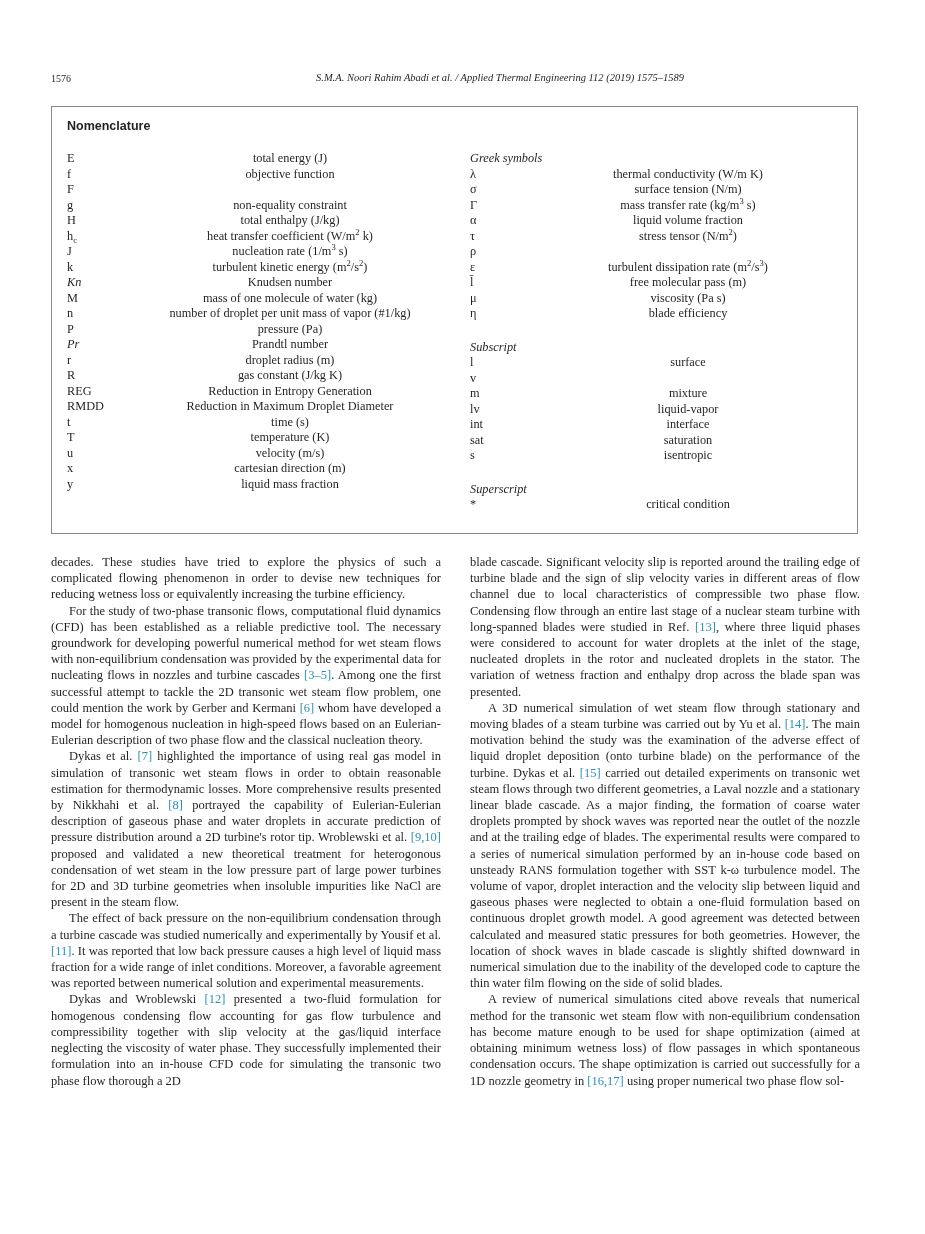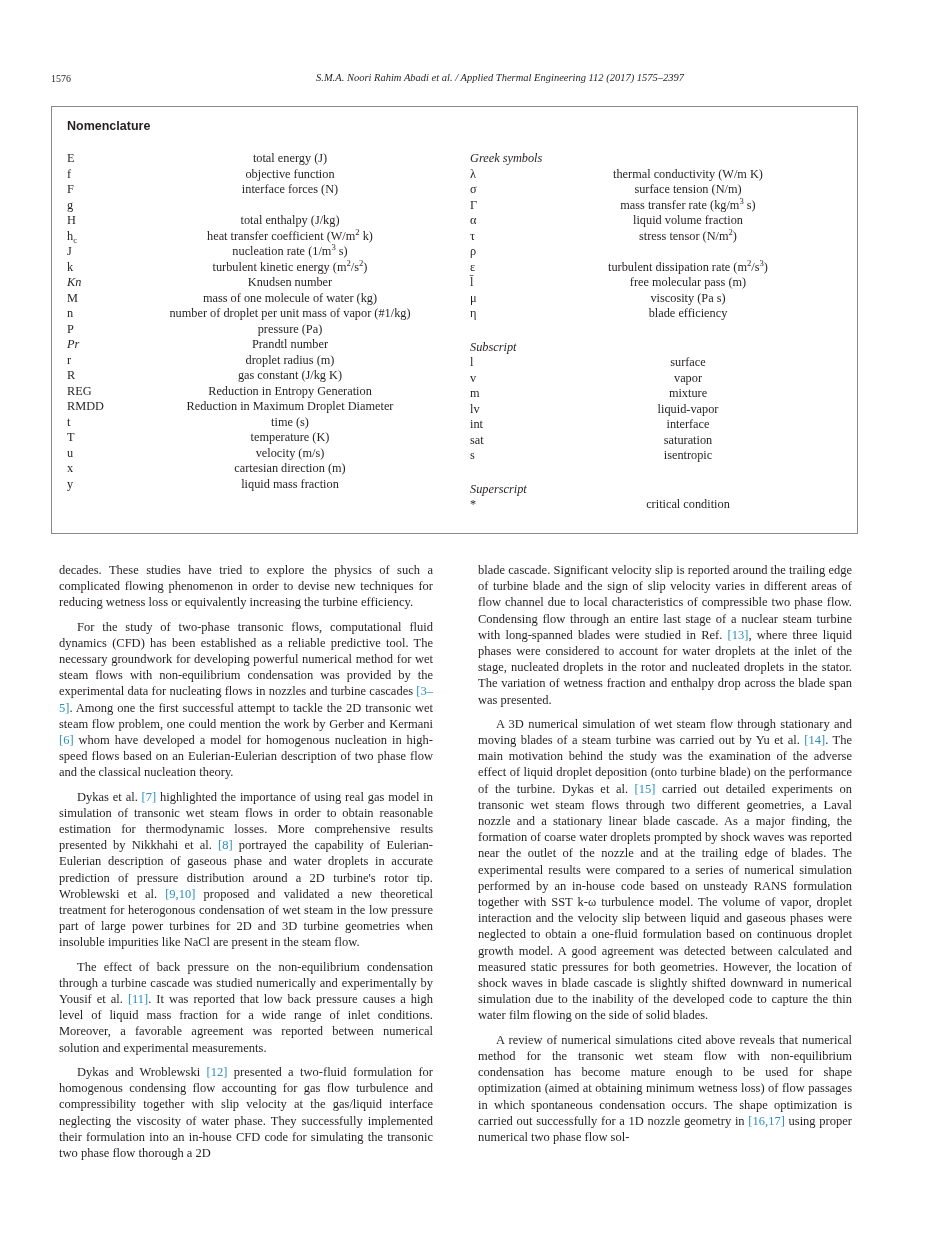--- a/index.html
+++ b/index.html
@@ -18,51 +18,51 @@
   .nom-row { display: flex; height: 15.5px; }
   .nom-sym { width: 56px; flex: none; }
   .nom-def { flex: 1; white-space: nowrap; text-align: center; }
   .sec-head { font-style: italic; height: 15.5px; }
   .sec-gap { height: 18px; }
   .it { font-style: italic; }
   .column { position: absolute; top: 554px; width: 390px; font-family: "Liberation Serif", serif;
             font-size: 12.5px; line-height: 16.2px; text-align: justify; }
   .column.left { left: 51px; }
   .column.right { left: 470px; }
-  .column p { margin: 8px; }
+  .column p { margin: 0; }
   .column p.indent { text-indent: 18px; }
   .cite { color: #2a8fbd; }
   sup { font-size: 0.7em; line-height: 0; }
   sub { font-size: 0.7em; line-height: 0; }
 </style>
 </head>
 <body>
 
 <div class="running-header">
   <span class="page-number">1576</span>
-  <span class="journal-ref">S.M.A. Noori Rahim Abadi et al. / Applied Thermal Engineering 112 (2017) 1575–2397</span>
+  <span class="journal-ref">S.M.A. Noori Rahim Abadi et al. / Applied Thermal Engineering 112 (2019) 1575–1589</span>
 </div>
 
 <div class="nomenclature-box">
   <div class="nom-title">Nomenclature</div>
   <div class="nom-col left" id="nom-left">
       <div class="nom-row">
         <span class="nom-sym">E</span>
         <span class="nom-def"><span>total energy (J)</span></span>
       </div>
       <div class="nom-row">
         <span class="nom-sym">f</span>
         <span class="nom-def"><span>objective function</span></span>
       </div>
       <div class="nom-row">
         <span class="nom-sym">F</span>
-        <span class="nom-def"><span>interface forces (N)</span></span>
       </div>
       <div class="nom-row">
         <span class="nom-sym">g</span>
+        <span class="nom-def"><span>non-equality constraint</span></span>
       </div>
       <div class="nom-row">
         <span class="nom-sym">H</span>
         <span class="nom-def"><span>total enthalpy (J/kg)</span></span>
       </div>
       <div class="nom-row">
         <span class="nom-sym">h<sub>c</sub></span>
         <span class="nom-def"><span>heat transfer coefficient (W/m<sup>2</sup> k)</span></span>
       </div>
       <div class="nom-row">
@@ -175,21 +175,20 @@
       </div>
     <div class="sec-gap"></div>
     <div class="sec-head">Subscript</div>
     <div id="nom-sub">
         <div class="nom-row">
           <span class="nom-sym">l</span>
           <span class="nom-def"><span>surface</span></span>
         </div>
         <div class="nom-row">
           <span class="nom-sym">v</span>
-          <span class="nom-def"><span>vapor</span></span>
         </div>
         <div class="nom-row">
           <span class="nom-sym">m</span>
           <span class="nom-def"><span>mixture</span></span>
         </div>
         <div class="nom-row">
           <span class="nom-sym">lv</span>
           <span class="nom-def"><span>liquid-vapor</span></span>
         </div>
         <div class="nom-row">

